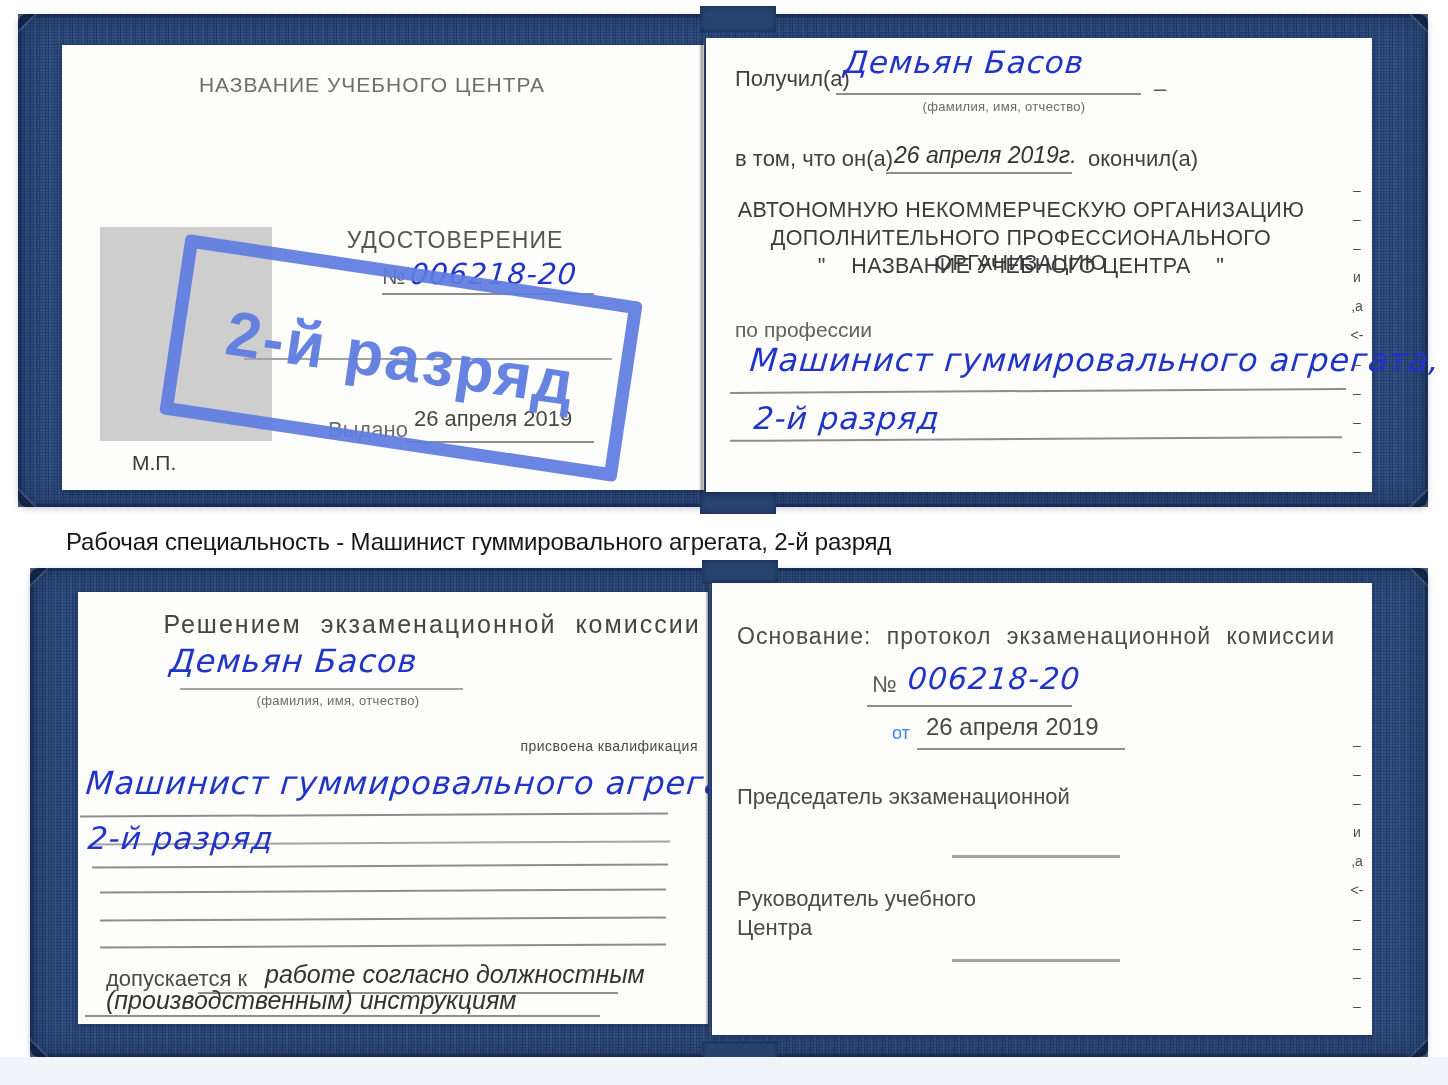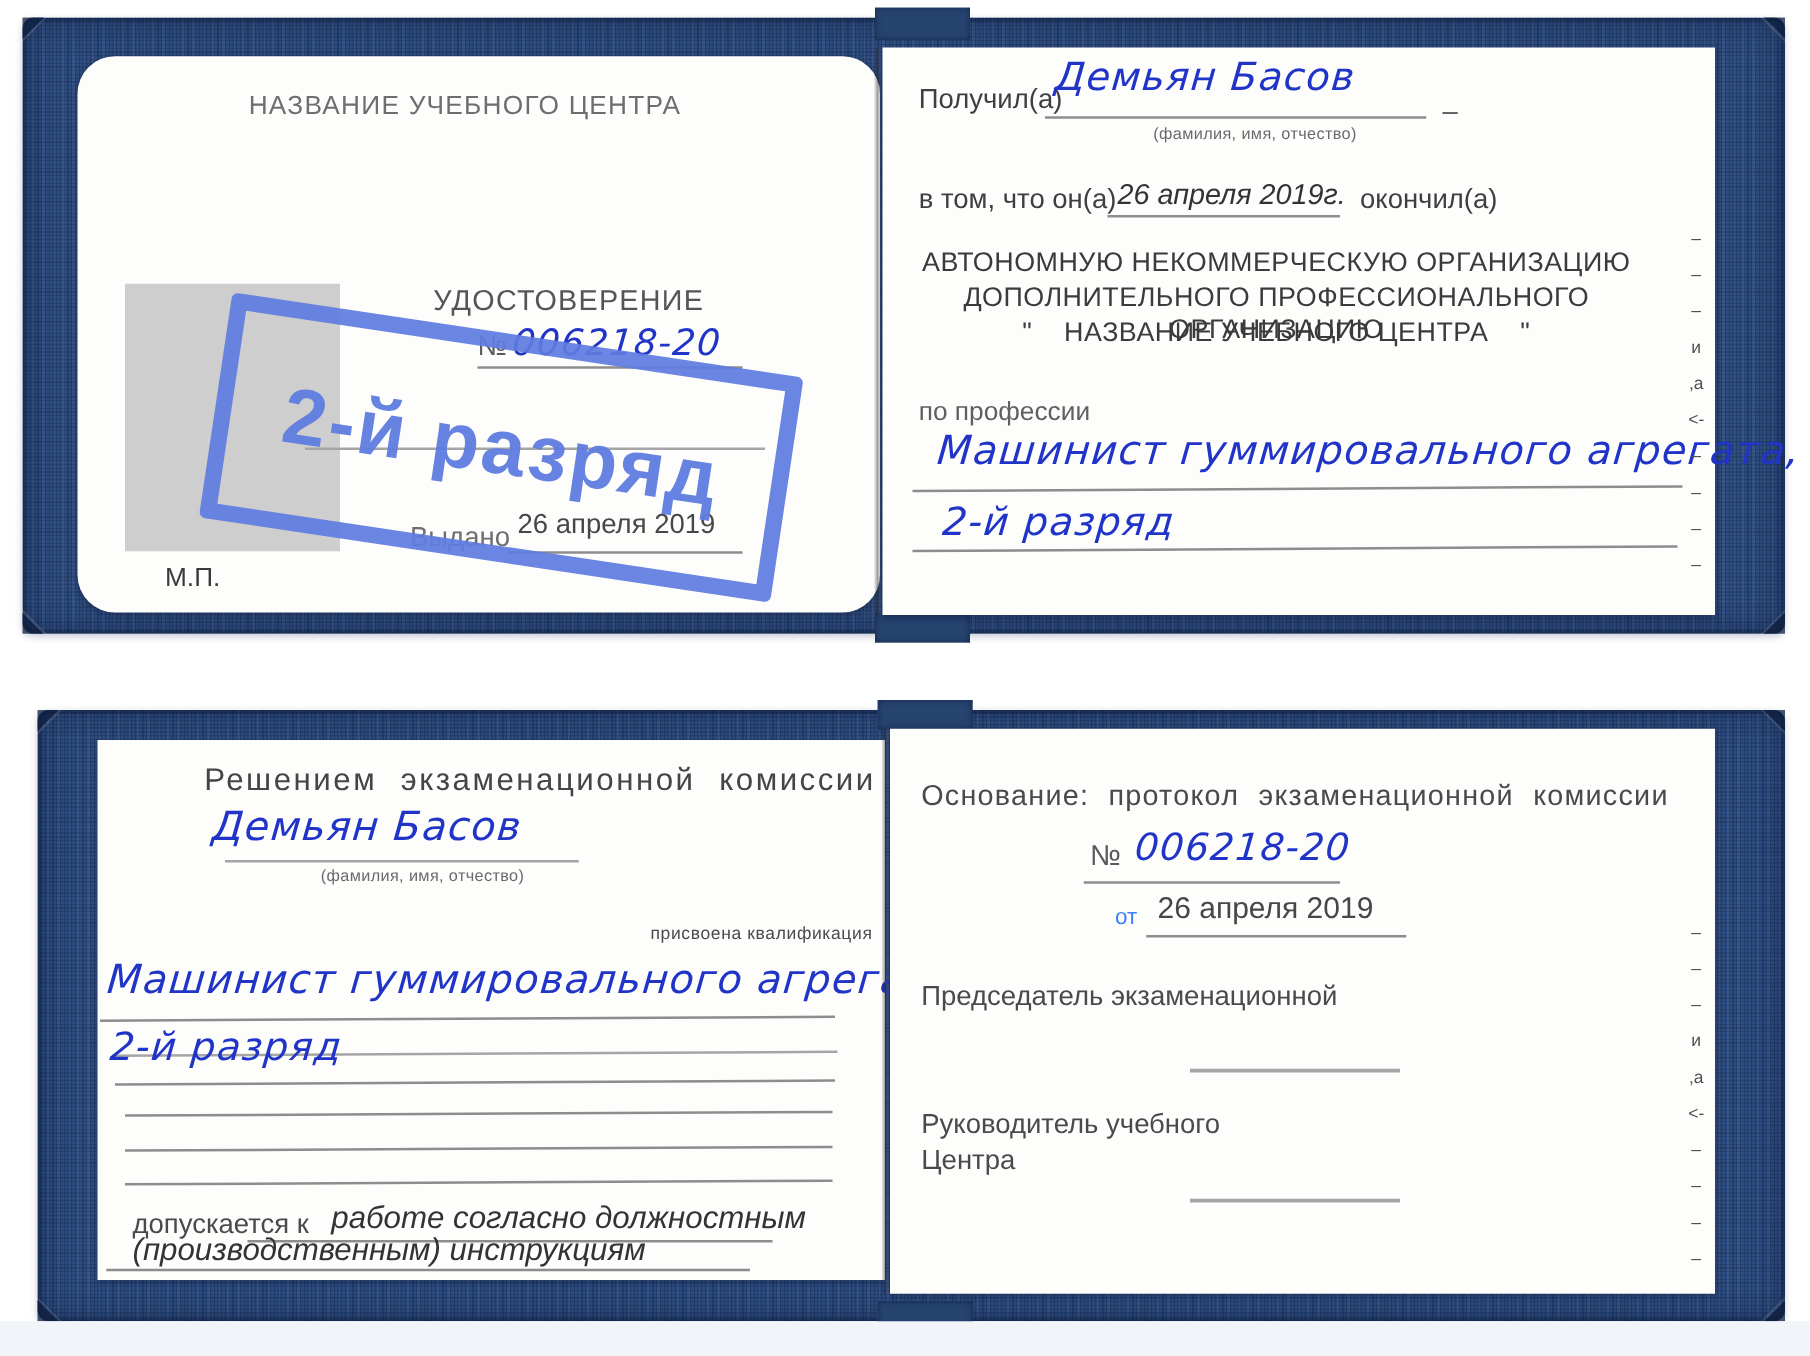--- a/index.html
+++ b/index.html
@@ -49,21 +49,21 @@
 <div id="stage">
 
   <div class="cover" style="left:18px;top:14px;width:1410px;height:493px;">
     <div class="fold tl" style="left:0;top:0;"></div>
     <div class="fold tr" style="right:0;top:0;"></div>
     <div class="fold bl" style="left:0;bottom:0;"></div>
     <div class="fold br" style="right:0;bottom:0;"></div>
     <div class="tab" style="left:682px;top:-8px;width:76px;height:26px;"></div>
     <div class="tab" style="left:682px;bottom:-7px;width:76px;height:24px;"></div>
 
-    <div class="page" style="left:44px;top:31px;width:642px;height:445px;border-radius:30px;">
+    <div class="page" style="left:44px;top:31px;width:642px;height:445px;">
       <div class="abs lbl lbl-gray center" style="left:0;top:28px;width:620px;font-size:21px;letter-spacing:1px;">НАЗВАНИЕ УЧЕБНОГО ЦЕНТРА</div>
 
       <div class="photo" style="left:38px;top:182px;width:172px;height:214px;"></div>
 
       <div class="abs lbl center" style="left:243px;top:182px;width:300px;font-size:23px;color:#555;letter-spacing:1px;">УДОСТОВЕРЕНИЕ</div>
 
       <div class="abs lbl" style="left:320px;top:219px;font-size:22px;color:#5a5a5a;">№</div>
       <div class="abs hw" style="left:348px;top:212px;font-size:29px;">006218-20</div>
       <div class="ln" style="left:320px;top:248px;width:212px;"></div>
 
@@ -111,20 +111,21 @@
           <div class="edge-mark">&lt;-</div>
           <div class="edge-mark">–</div>
           <div class="edge-mark">–</div>
           <div class="edge-mark">–</div>
           <div class="edge-mark">–</div>
         </div>
     </div>
     <div class="spine" style="left:681px;top:24px;height:454px;"></div>
   </div>
 
+  <div class="caption" style="left:66px;top:528px;">Рабочая специальность - Машинист гуммировального агрегата, 2-й разряд</div>
 
   <div class="cover" style="left:30px;top:568px;width:1398px;height:489px;">
     <div class="fold tl" style="left:0;top:0;"></div>
     <div class="fold tr" style="right:0;top:0;"></div>
     <div class="fold bl" style="left:0;bottom:0;"></div>
     <div class="fold br" style="right:0;bottom:0;"></div>
     <div class="tab" style="left:672px;top:-8px;width:76px;height:24px;"></div>
     <div class="tab" style="left:672px;bottom:-6px;width:76px;height:22px;"></div>
 
     <div class="page" style="left:48px;top:24px;width:630px;height:432px;">

